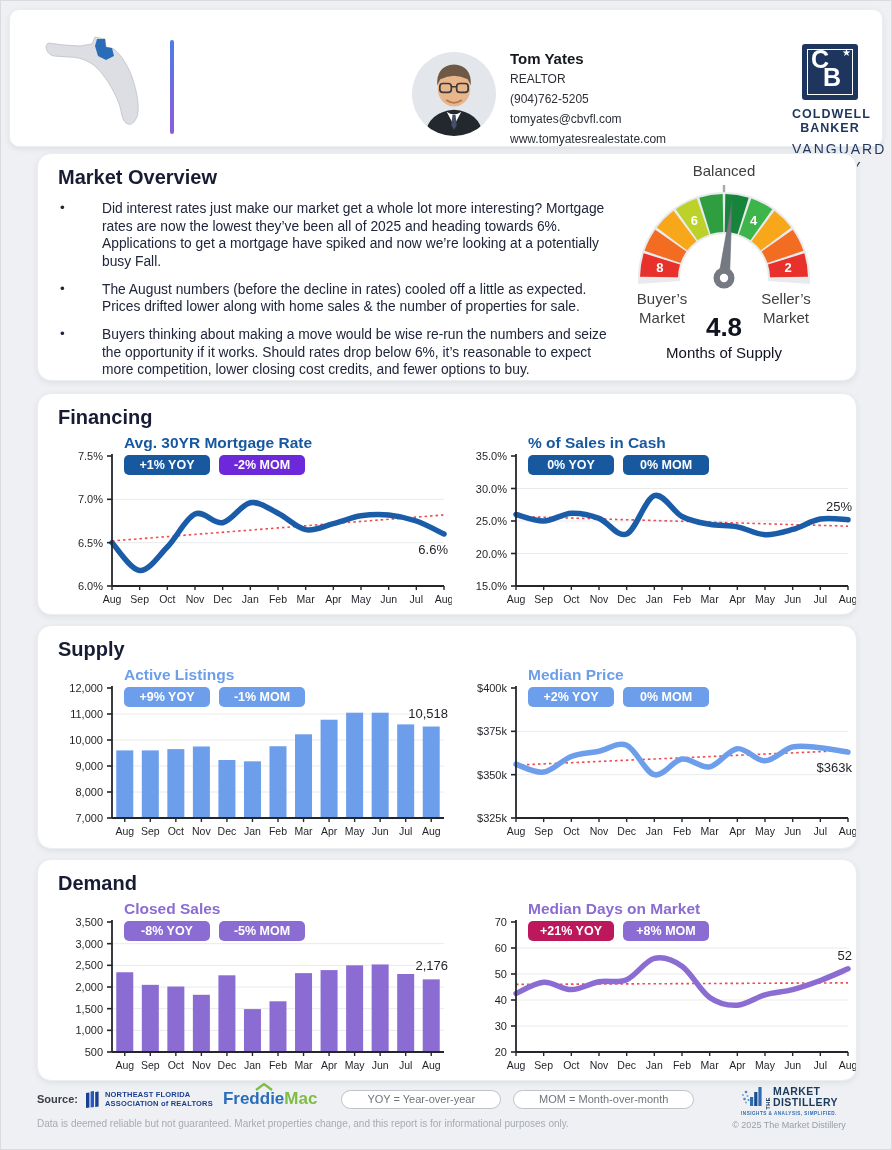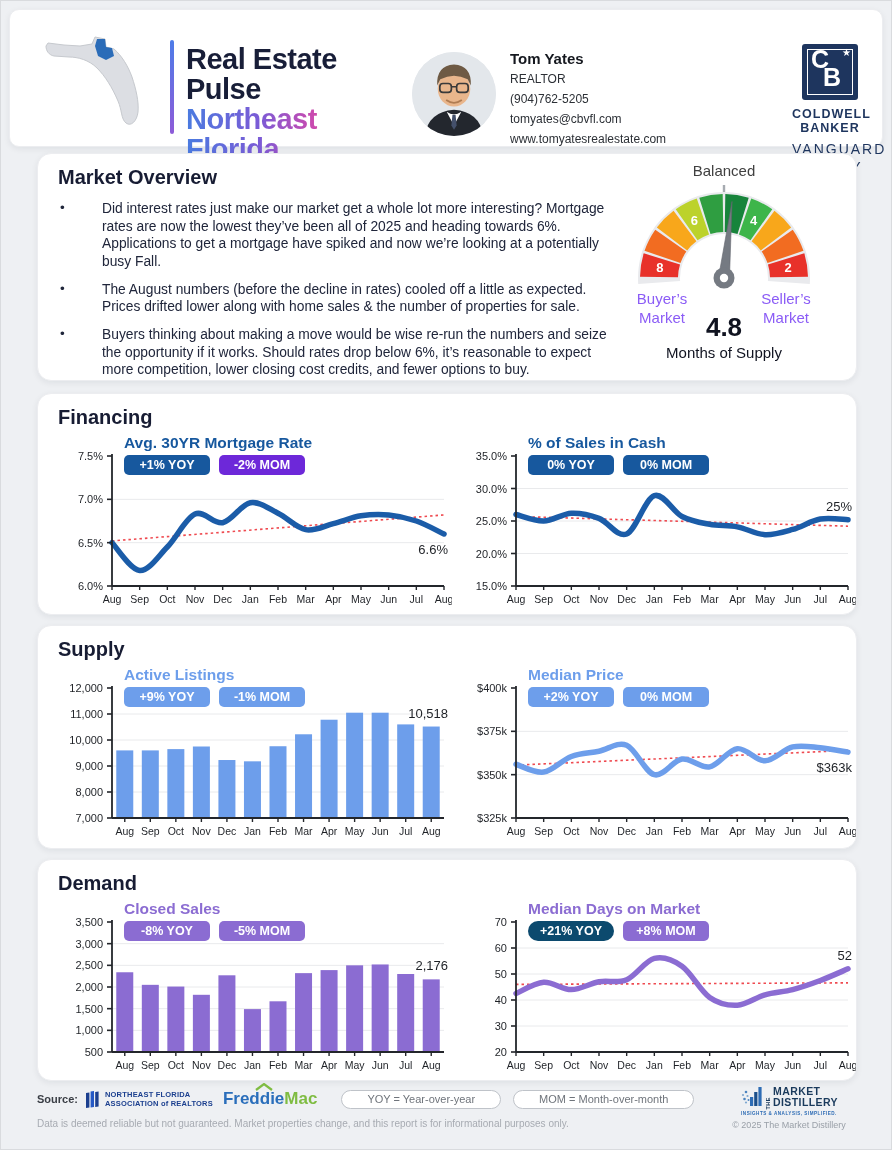--- a/index.html
+++ b/index.html
@@ -35,21 +35,21 @@
   .overview { left:36px; top:152px; width:820px; height:228px; }
   .sec-heading { position:absolute; left:20px; top:12px; font-size:20px; font-weight:800; color:#171c33; }
   .bullets { position:absolute; left:22px; top:46px; width:552px; }
   .bullet-row { display:flex; margin-bottom:10px; }
   .bullet-dot { width:14px; font-size:13.5px; color:#20263b; flex:none; }
   .bullet-text { font-size:13.8px; line-height:1.28; color:#20263b;margin-left:28px; }
 
   .gauge-wrap { position:absolute; left:566px; top:8px; width:240px; }
   .gauge-top { text-align:center; font-size:15px; color:#404040; height:20px; }
   .gauge-svg { display:block; margin:0 auto; }
-  .gauge-side { position:absolute; top:128px; width:86px; text-align:center; font-size:15px; line-height:1.25; color:#8b5cf6; }
+  .gauge-side { position:absolute; top:128px; width:86px; text-align:center; font-size:15px; line-height:1.25; color:#404040; }
   .gauge-side.left { left:15px; } .gauge-side.right { left:139px; }
   .gauge-value { position:absolute; top:150px; left:0; width:240px; text-align:center; font-size:26px; font-weight:800; color:#101320; }
   .gauge-unit  { position:absolute; top:182px; left:0; width:240px; text-align:center; font-size:15px; color:#101320; }
 
   
   .financing { left:36px; top:392px; width:820px; height:222px; }
   .supply    { left:36px; top:624px; width:820px; height:224px; }
   .demand    { left:36px; top:858px; width:820px; height:222px; }
   .chart-box { position:absolute; top:40px; width:390px; height:182px; }
   .chart-box.lft { left:24px; } .chart-box.rgt { left:428px; }
@@ -83,25 +83,20 @@
 <body>
 
 <div id="page">
 
   <div class="card header">
     <svg class="fl-map" width="125" height="100" viewBox="0 0 125 100">
       <path d="M4 14 L6 11 L22 13 L38 14 L50 12 L53 5 L63 7 L64 15 L72 17 C80 24 86 34 90 45 C94 57 97 70 96 80 C95 89 89 95 84 91 C79 87 80 78 76 69 C70 55 63 44 55 36 C47 28 36 25 27 25 L12 24 C7 23 4 19 4 14 Z" fill="#dcdee3" stroke="#c6c9ce" stroke-width="1"></path>
       <path d="M55 7 L63 7 L64 15 L70 16 L72 24 L64 28 L56 24 L53 14 Z" fill="#2b6cb8"></path>
     </svg>
     <div class="hdr-divider"></div>
-    <div class="title-block">
-      <div class="t1">Real Estate Pulse</div>
-      <div class="t2">Northeast Florida</div>
-      <div class="t3">September 2025 Update</div>
-    </div>
     <div class="avatar">
       <svg width="84" height="84" viewBox="0 0 80 80">
         <circle cx="40" cy="40" r="40" fill="#e3e7eb"></circle>
         <path d="M12 82 Q14 57 40 55 Q66 57 68 82 Z" fill="#23272e"></path>
         <path d="M33 57 L40 70 L47 57 Q40 62 33 57 Z" fill="#ffffff"></path>
         <path d="M38.5 60 L41.5 60 L42.5 70 L40 74 L37.5 70 Z" fill="#44506b"></path>
         <ellipse cx="40" cy="35" rx="15.5" ry="17" fill="#e9b68c"></ellipse>
         <path d="M24 32 Q23 13 40 12 Q57 13 56 32 L53 26 Q40 19 27 26 Z" fill="#6e5a44"></path>
         <rect x="26.5" y="30" width="11" height="8.5" rx="3" fill="none" stroke="#3a3a3a" stroke-width="1.6"></rect>
         <rect x="42.5" y="30" width="11" height="8.5" rx="3" fill="none" stroke="#3a3a3a" stroke-width="1.6"></rect>
@@ -476,21 +471,21 @@
           <line x1="343.6923076923077" y1="140" x2="343.6923076923077" y2="144" stroke="#23262b" stroke-width="1.4"></line>
           <text x="343.6923076923077" y="157" text-anchor="middle" font-size="10.5" fill="#1e2126">Jul</text>
           <line x1="369.2307692307692" y1="140" x2="369.2307692307692" y2="144" stroke="#23262b" stroke-width="1.4"></line>
           <text x="369.2307692307692" y="157" text-anchor="middle" font-size="10.5" fill="#1e2126">Aug</text>
           <text x="386" y="58.373333333333335" text-anchor="end" font-size="13" fill="#1e2126">2,176</text>
         </svg>
     </div>
     <div class="chart-box rgt">
       <div class="chart-title" style="color: rgb(139, 108, 210);">Median Days on Market</div>
       <div class="badge-row">
-        <span class="badge" style="background: #0c4a6e; border-radius: 10px;">+21% YOY</span>
+        <span class="badge" style="background: #be185d;">+21% YOY</span>
         <span class="badge" style="background: rgb(139, 108, 210);">+8% MOM</span>
       </div>
       <svg class="chart-svg" viewBox="0 0 390 168">
           <line x1="50" y1="114" x2="382" y2="114" stroke="#e9eaec" stroke-width="1"></line>
           <line x1="50" y1="88" x2="382" y2="88" stroke="#e9eaec" stroke-width="1"></line>
           <line x1="50" y1="62" x2="382" y2="62" stroke="#e9eaec" stroke-width="1"></line>
           <line x1="50" y1="36" x2="382" y2="36" stroke="#e9eaec" stroke-width="1"></line>
           <line x1="50" y1="72.39999999999999" x2="382" y2="70.84" stroke="#EF4A50" stroke-width="1.6" stroke-dasharray="2.5 3"></line>
           <path d="M50,81.5C54.611111111111114,79.63666666666667,68.44444444444444,70.97000000000001,77.66666666666667,70.32000000000001C86.8888888888889,69.67,96.11111111111111,77.68666666666667,105.33333333333334,77.6C114.55555555555557,77.51333333333332,123.77777777777777,71.44666666666666,133,69.8C142.22222222222223,68.15333333333334,151.44444444444446,71.62,160.66666666666669,67.72000000000001C169.8888888888889,63.820000000000014,179.11111111111111,48.65333333333334,188.33333333333334,46.400000000000006C197.55555555555557,44.14666666666667,206.77777777777777,47.7,216,54.2C225.22222222222223,60.7,234.44444444444443,78.9,243.66666666666666,85.4C252.88888888888889,91.9,262.11111111111114,93.63333333333334,271.33333333333337,93.2C280.5555555555556,92.76666666666667,289.77777777777777,85.4,299,82.8C308.22222222222223,80.19999999999999,317.44444444444446,79.98333333333332,326.6666666666667,77.6C335.8888888888889,75.21666666666667,345.1111111111111,71.96666666666667,354.3333333333333,68.5C363.55555555555554,65.03333333333333,377.3888888888889,58.75,382,56.8" fill="none" stroke="#8B6CD2" stroke-width="5.5" stroke-linecap="round" stroke-linejoin="round"></path>
           <line x1="50" y1="8" x2="50" y2="140" stroke="#23262b" stroke-width="1.8"></line>

